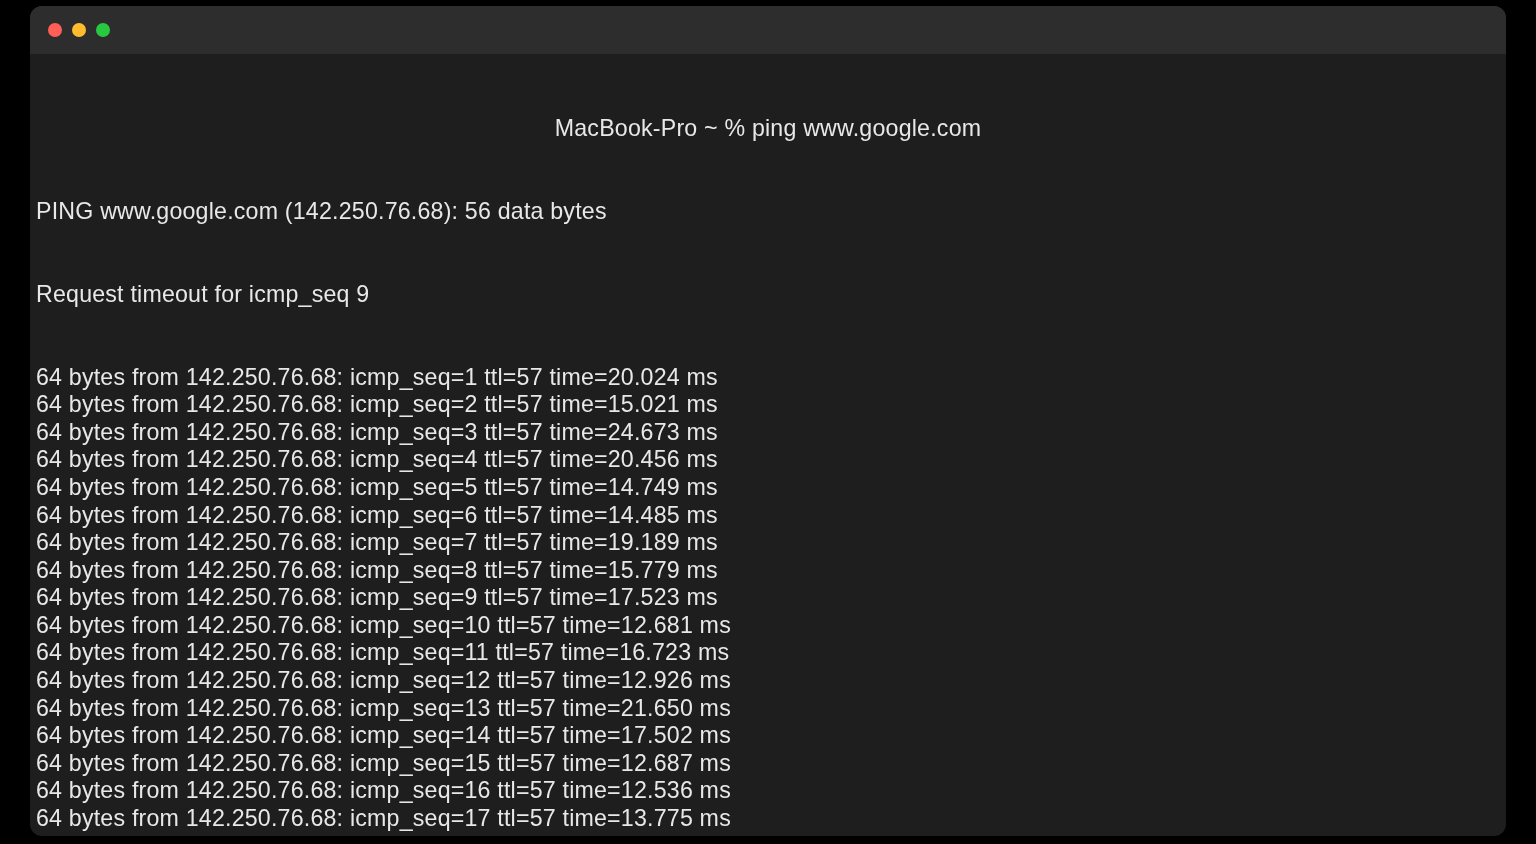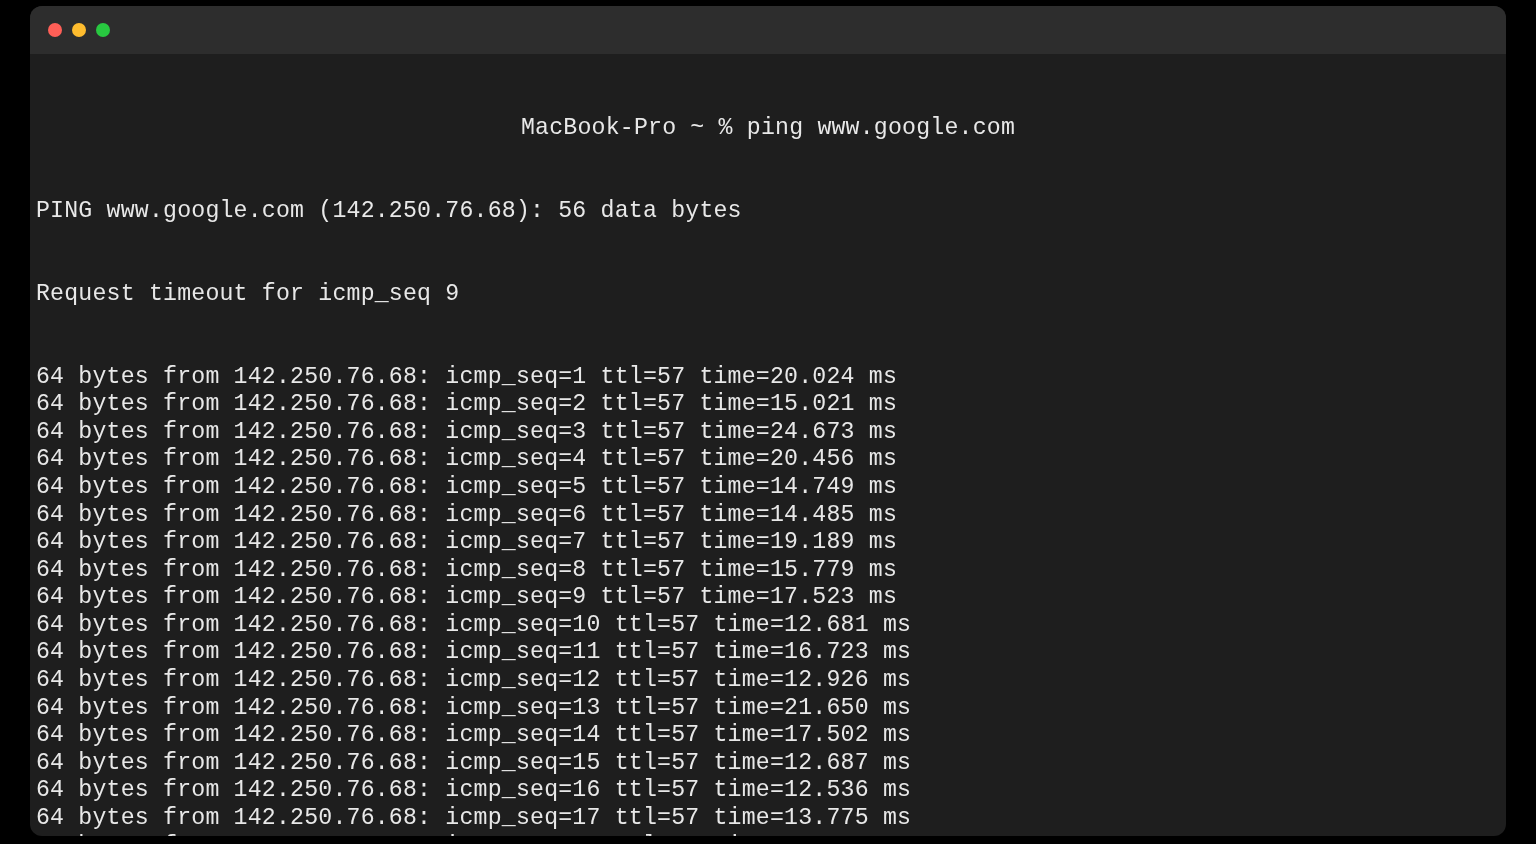--- a/index.html
+++ b/index.html
@@ -36,21 +36,21 @@
       width: 14px;
       height: 14px;
       border-radius: 50%;
     }
     .traffic-close { background: #ff5f57; }
     .traffic-min   { background: #febc2e; }
     .traffic-max   { background: #28c840; }
     .terminal-body {
       flex: 1;
       padding: 6px 6px 0 6px;
-      font-family: Liberation Mono, monospace;
+      font-family: Liberation Sans, sans-serif;
       font-size: 23.2px;
       line-height: 27.6px;
       color: #e8e8e8;
       white-space: pre;
       overflow: hidden;
       letter-spacing: 0.2px;
     }
     .prompt-row {
       text-align: center;
     }

